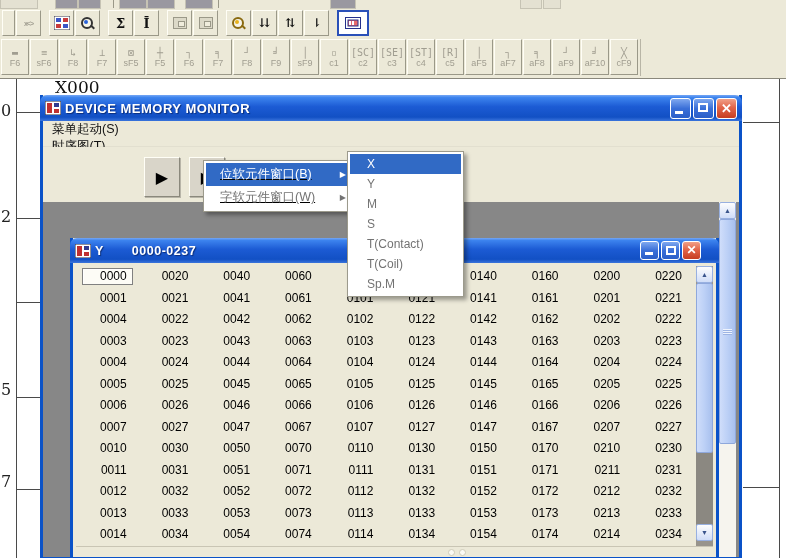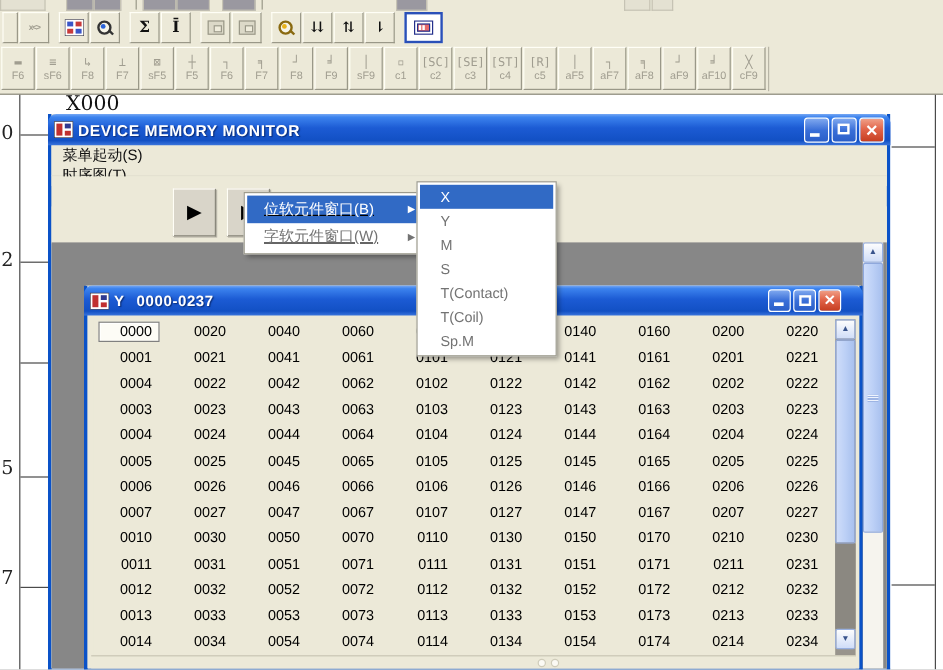--- a/index.html
+++ b/index.html
@@ -64,21 +64,21 @@
   .scrollv{position:absolute;width:17px;background:#f6f4ee;}
   .sbtn{height:17px;background:linear-gradient(180deg,#fdfdfd,#d0ddf8);border:1px solid #98b0e0;border-radius:2px;box-sizing:border-box;text-align:center;font-size:7px;line-height:15px;color:#39548c;}
   .sthumb{background:linear-gradient(90deg,#cfddfa,#bcd0f6 50%,#a8c0ee);border:1px solid #8fa8dc;border-radius:2px;box-sizing:border-box;position:relative;}
   .sthumb .grip{position:absolute;left:3px;right:3px;top:50%;margin-top:-3px;height:6px;
     background:repeating-linear-gradient(180deg,#eef3fd 0,#eef3fd 1px,#9db4e4 1px,#9db4e4 2px);}
   #monScroll{right:3px;top:107px;bottom:0;}
   
   #yWin{left:70px;top:238px;width:649px;height:322px;background:var(--beige);z-index:3;}
   #yWin .titlebar{height:25px;}
   #yWin .ttext{font-size:12.5px;}
-  #yTitleRange{margin-left:10px;text-align:center;}
+  #yTitleRange{margin-left:28px;text-align:center;}
   .y-table{position:absolute;left:5px;top:28px;width:618px;bottom:10px;background:var(--beige);overflow:hidden;}
   .trow{display:flex;height:21.5px;}
   .tcell{width:61.7px;box-sizing:border-box;text-align:right;padding:3px 13px 0 0;font-size:12px;color:#000;white-space:nowrap;}
   .tcell .selbox{display:inline-block;min-width:38px;text-align:right;background:#fdfcf6;border:1px solid #808080;box-shadow:1px 1px 0 #fff inset;padding:0 5px 1px 6px;margin:-2px -6px 0 0;}
   #yScroll{right:3px;top:28px;height:281px;background:#98948c;}
   #yScroll .track-gray{background:#8b8881;}
   .y-bottom{position:absolute;left:3px;right:3px;bottom:0;height:10px;background:var(--beige);border-top:1px solid #c9c5b4;}
   .y-bottom .dots{position:absolute;left:372px;top:2px;width:22px;height:7px;}
   .y-bottom .dots::before,.y-bottom .dots::after{content:"";position:absolute;top:0;width:7px;height:7px;border-radius:50%;background:#fbfaf4;border:1px solid #cfccba;box-sizing:border-box;}
   .y-bottom .dots::after{left:11px;}

